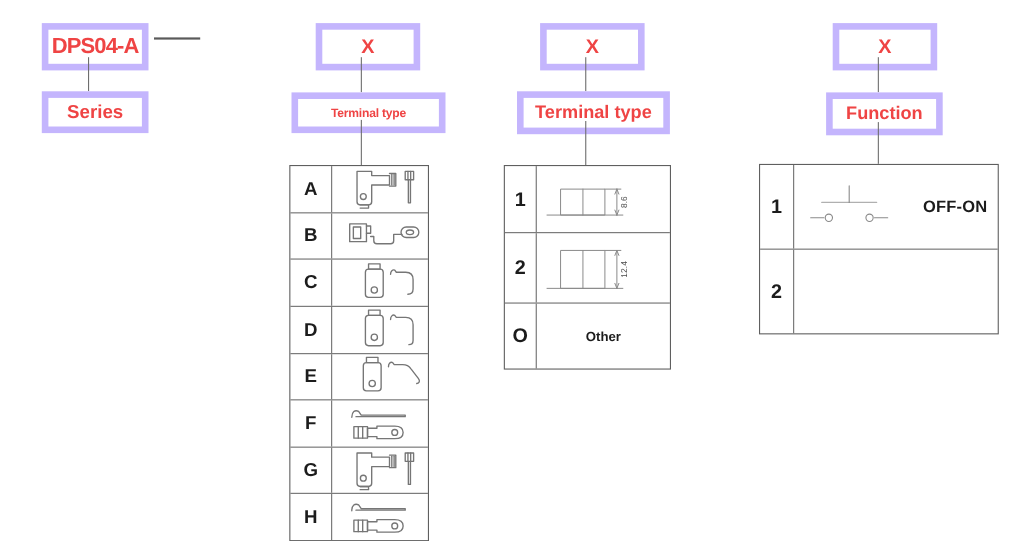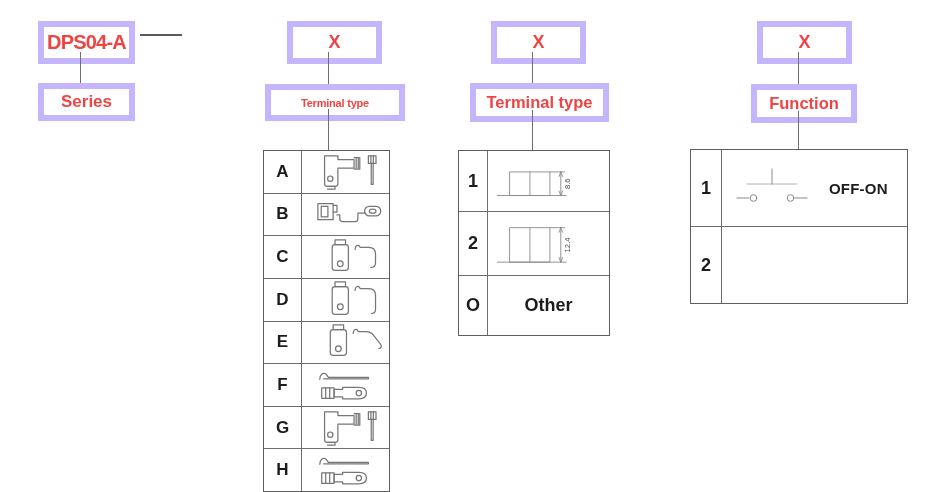--- a/index.html
+++ b/index.html
@@ -19,22 +19,22 @@
     display:flex;flex-direction:column;
   }
   .trow{display:flex;flex:1;align-items:stretch;min-height:0;}
   .trow + .trow{border-top:1px solid #6e6e6e;}
   .kcell{
     display:flex;align-items:center;justify-content:center;
     border-right:1px solid #6e6e6e;font-weight:bold;flex:0 0 auto;
   }
   .vcell{flex:1;display:flex;align-items:center;justify-content:center;min-width:0;}
   .vcell.left{justify-content:flex-start;}
-  .fn-label{font-weight:bold;font-size:15px;letter-spacing:0.2px;}
-  .other-text{font-weight:bold;font-size:18px;}
+  .fn-label{font-weight:bold;font-size:15px;letter-spacing:0.2px;margin-left:10px;}
+  .other-text{font-weight:bold;font-size:12px;}
   svg{display:block;}
   .stk{stroke:#767676;fill:none;stroke-width:1.3;stroke-linecap:round;stroke-linejoin:round;}
   .thin{stroke:#8a8a8a;stroke-width:1;}
   .dimtxt{font-family:"Liberation Sans",sans-serif;font-size:8.5px;fill:#4a4a4a;font-weight:normal;}
 </style>
 </head>
 <body>
 
 <div class="canvas">
 

